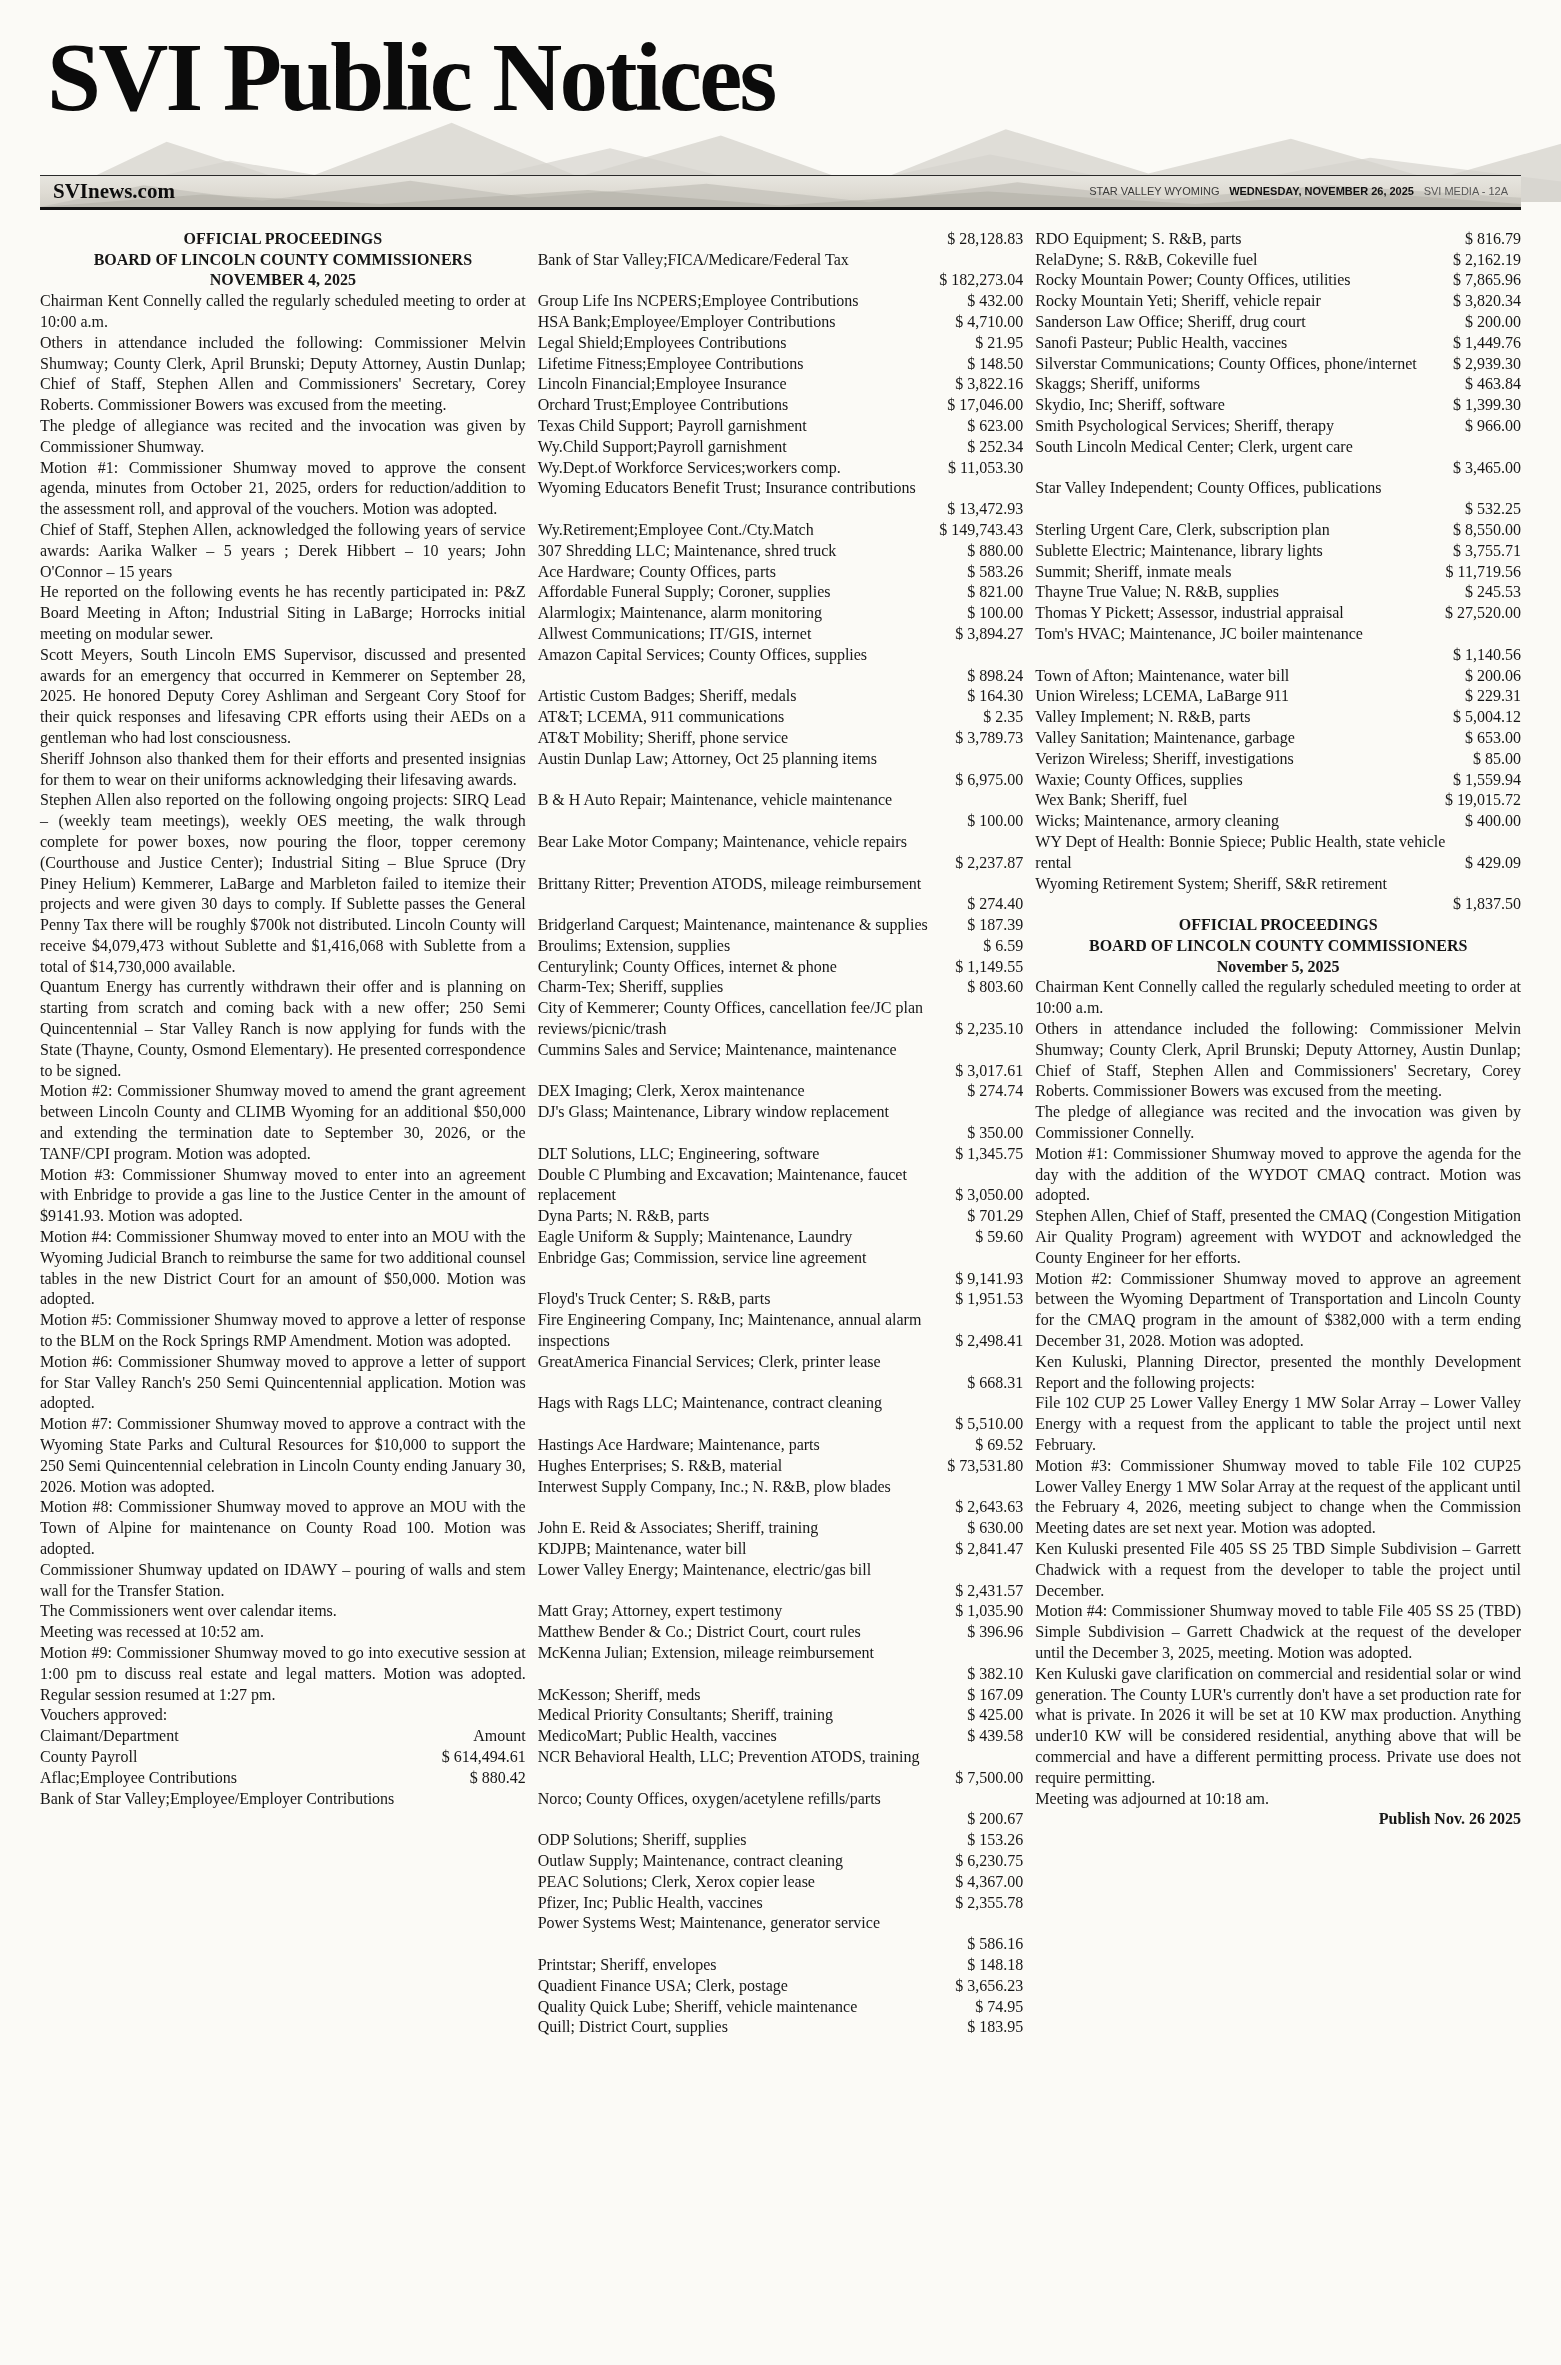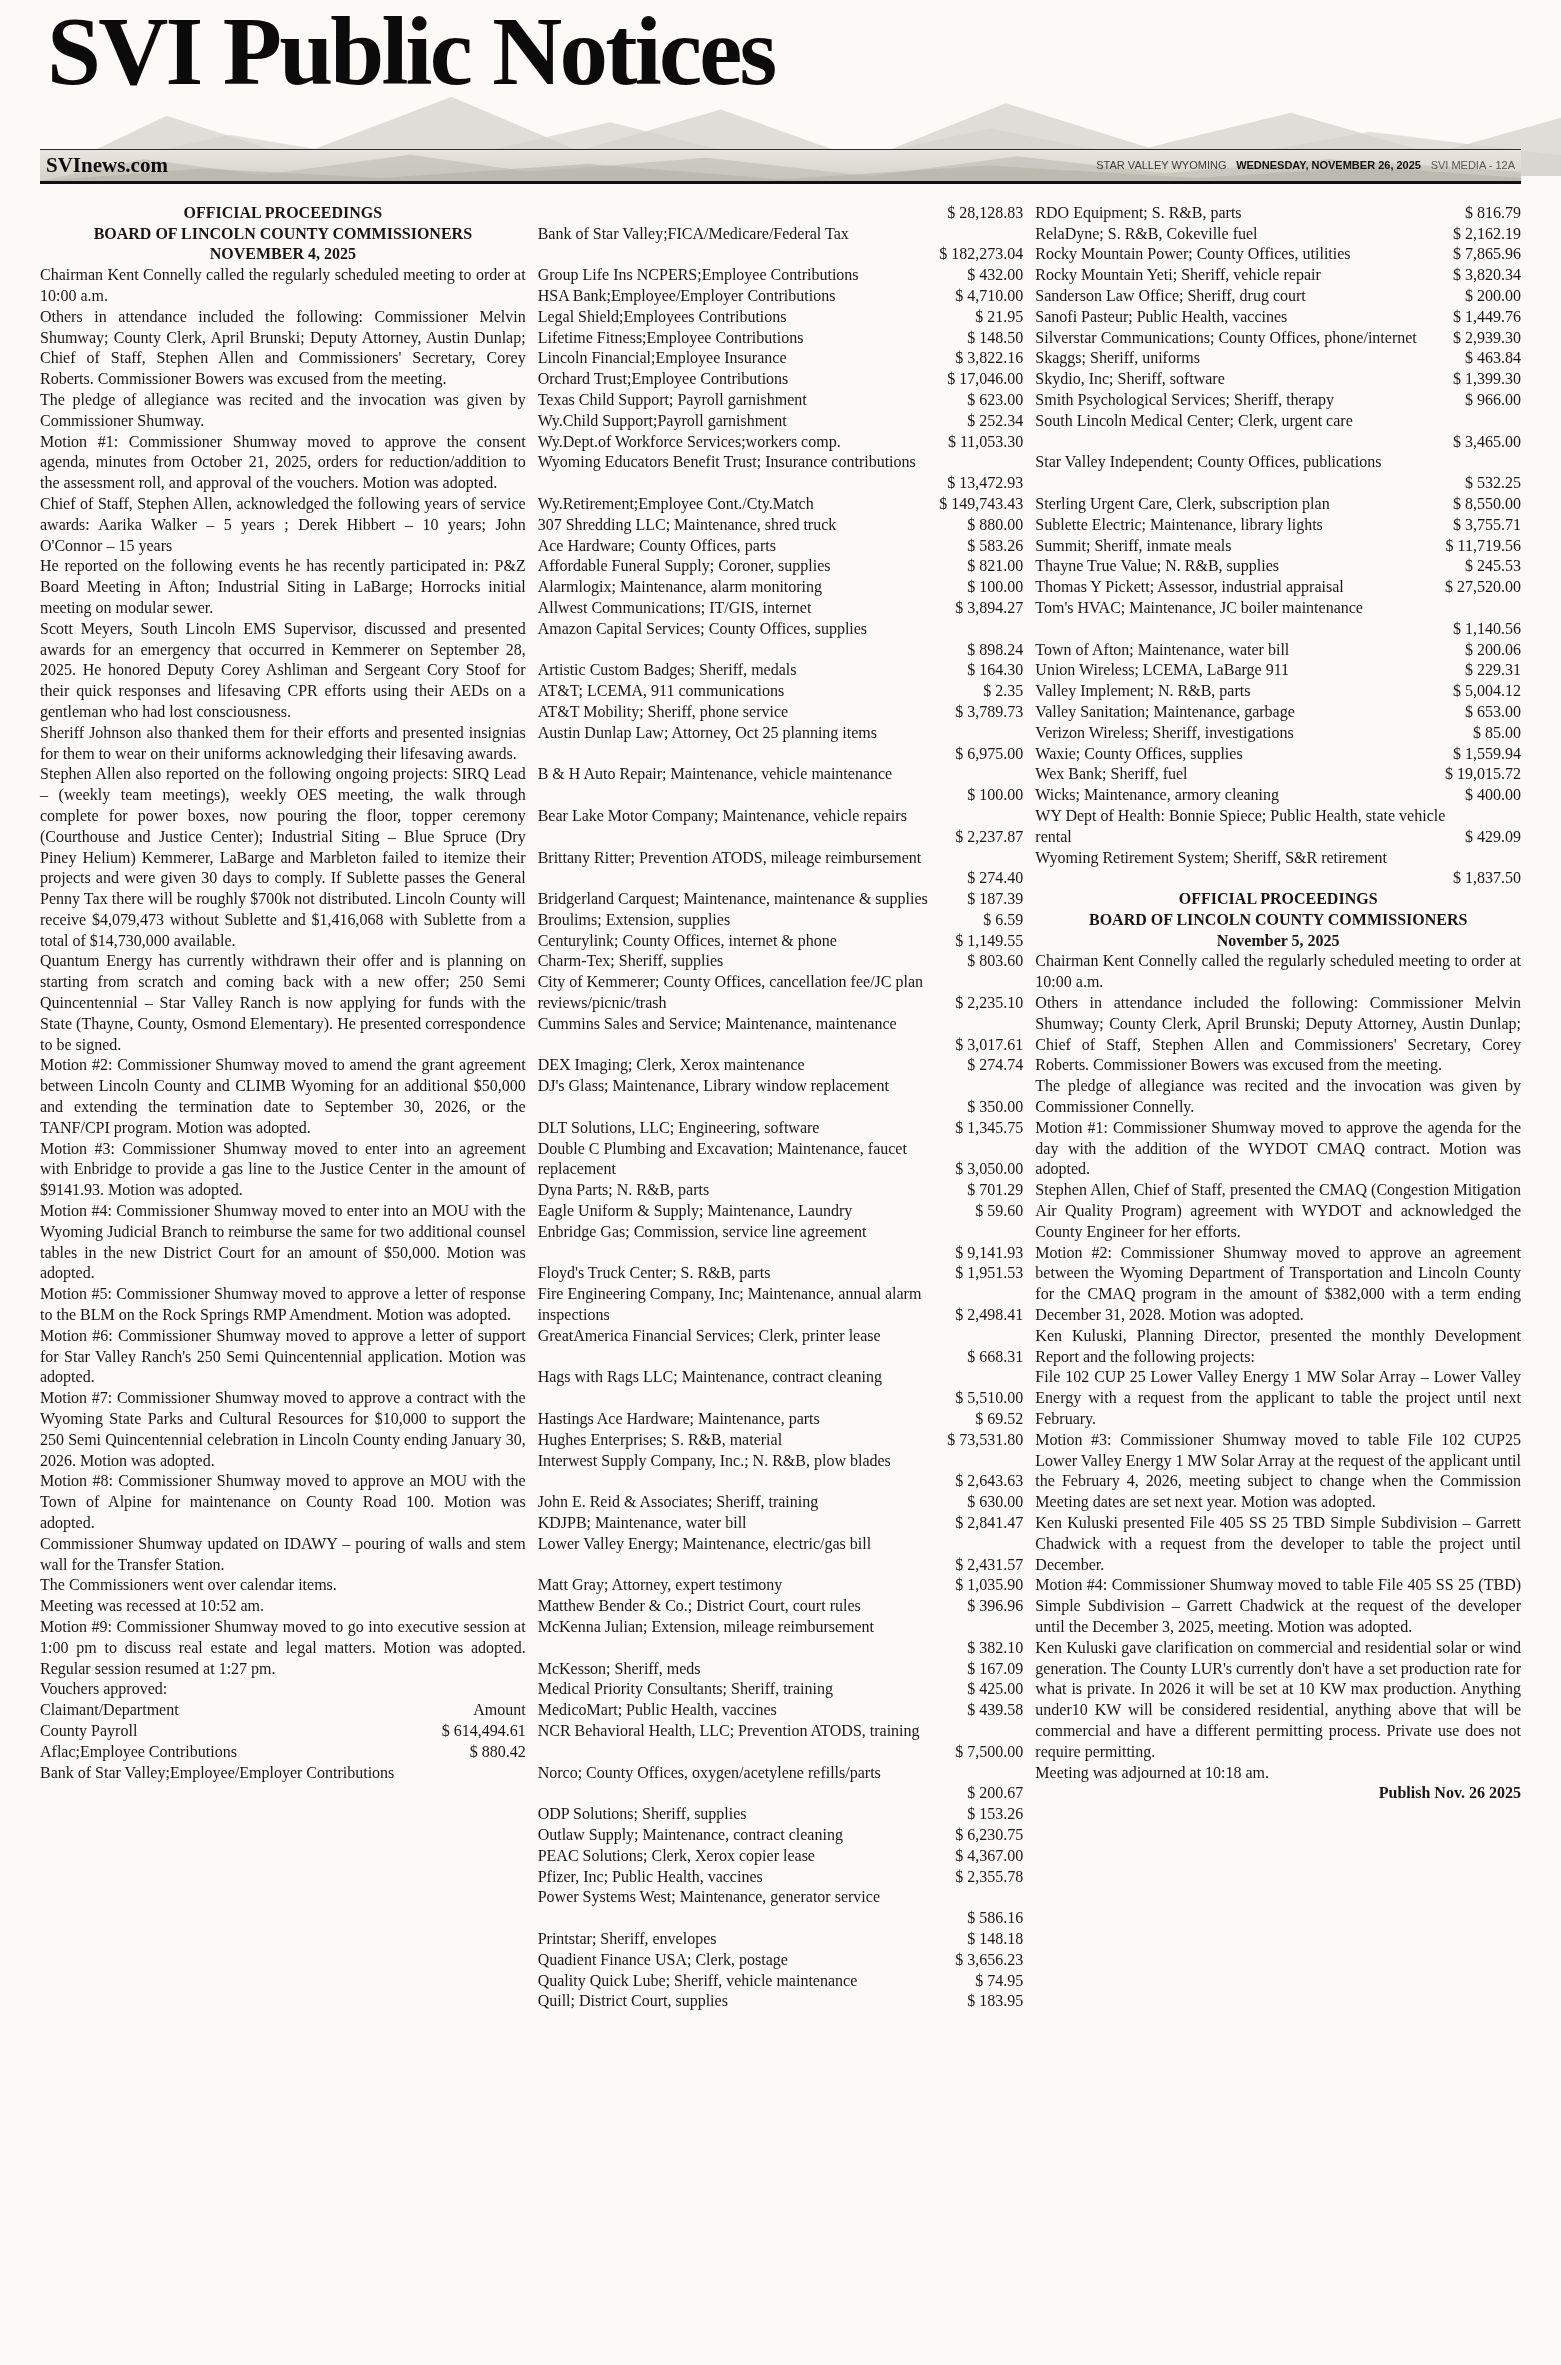--- a/index.html
+++ b/index.html
@@ -11,21 +11,21 @@
   }
   .page {
     position:relative;
     width:1561px; height:2413px;
     background:#fbfaf6;
     overflow:hidden;
   }
   
   .masthead {
     position:relative;
-    padding:3px 40px 0 47px;
+    padding:29px 40px 0 47px;
     height:142px;
   }
   .masthead h1 {
     margin:0;
     font-family:"Liberation Serif", serif;
     font-weight:bold;
     font-size:97px;
     line-height:1.0;
     letter-spacing:-2.8px;
     word-spacing:0.9px;
@@ -44,21 +44,21 @@
   .topbar {
     position:relative;
     margin:3.8px 40px 0 40px;
     height:31px;
     border-top:1.4px solid #2a2a2a;
     border-bottom:3.3px solid #111;
     background:linear-gradient(180deg,#e7e5df 0%, #dedbd3 55%, #d3d0c7 100%);
     display:flex;
     justify-content:space-between;
     align-items:center;
-    padding:0 6px;
+    padding:0 13px;
     z-index:3;
   }
   .topbar .site {
     font-family:"Liberation Serif", serif;
     font-weight:bold;
     font-size:21px;
     color:#0d0d0d;
     z-index:2;
   }
   .topbar .right {

